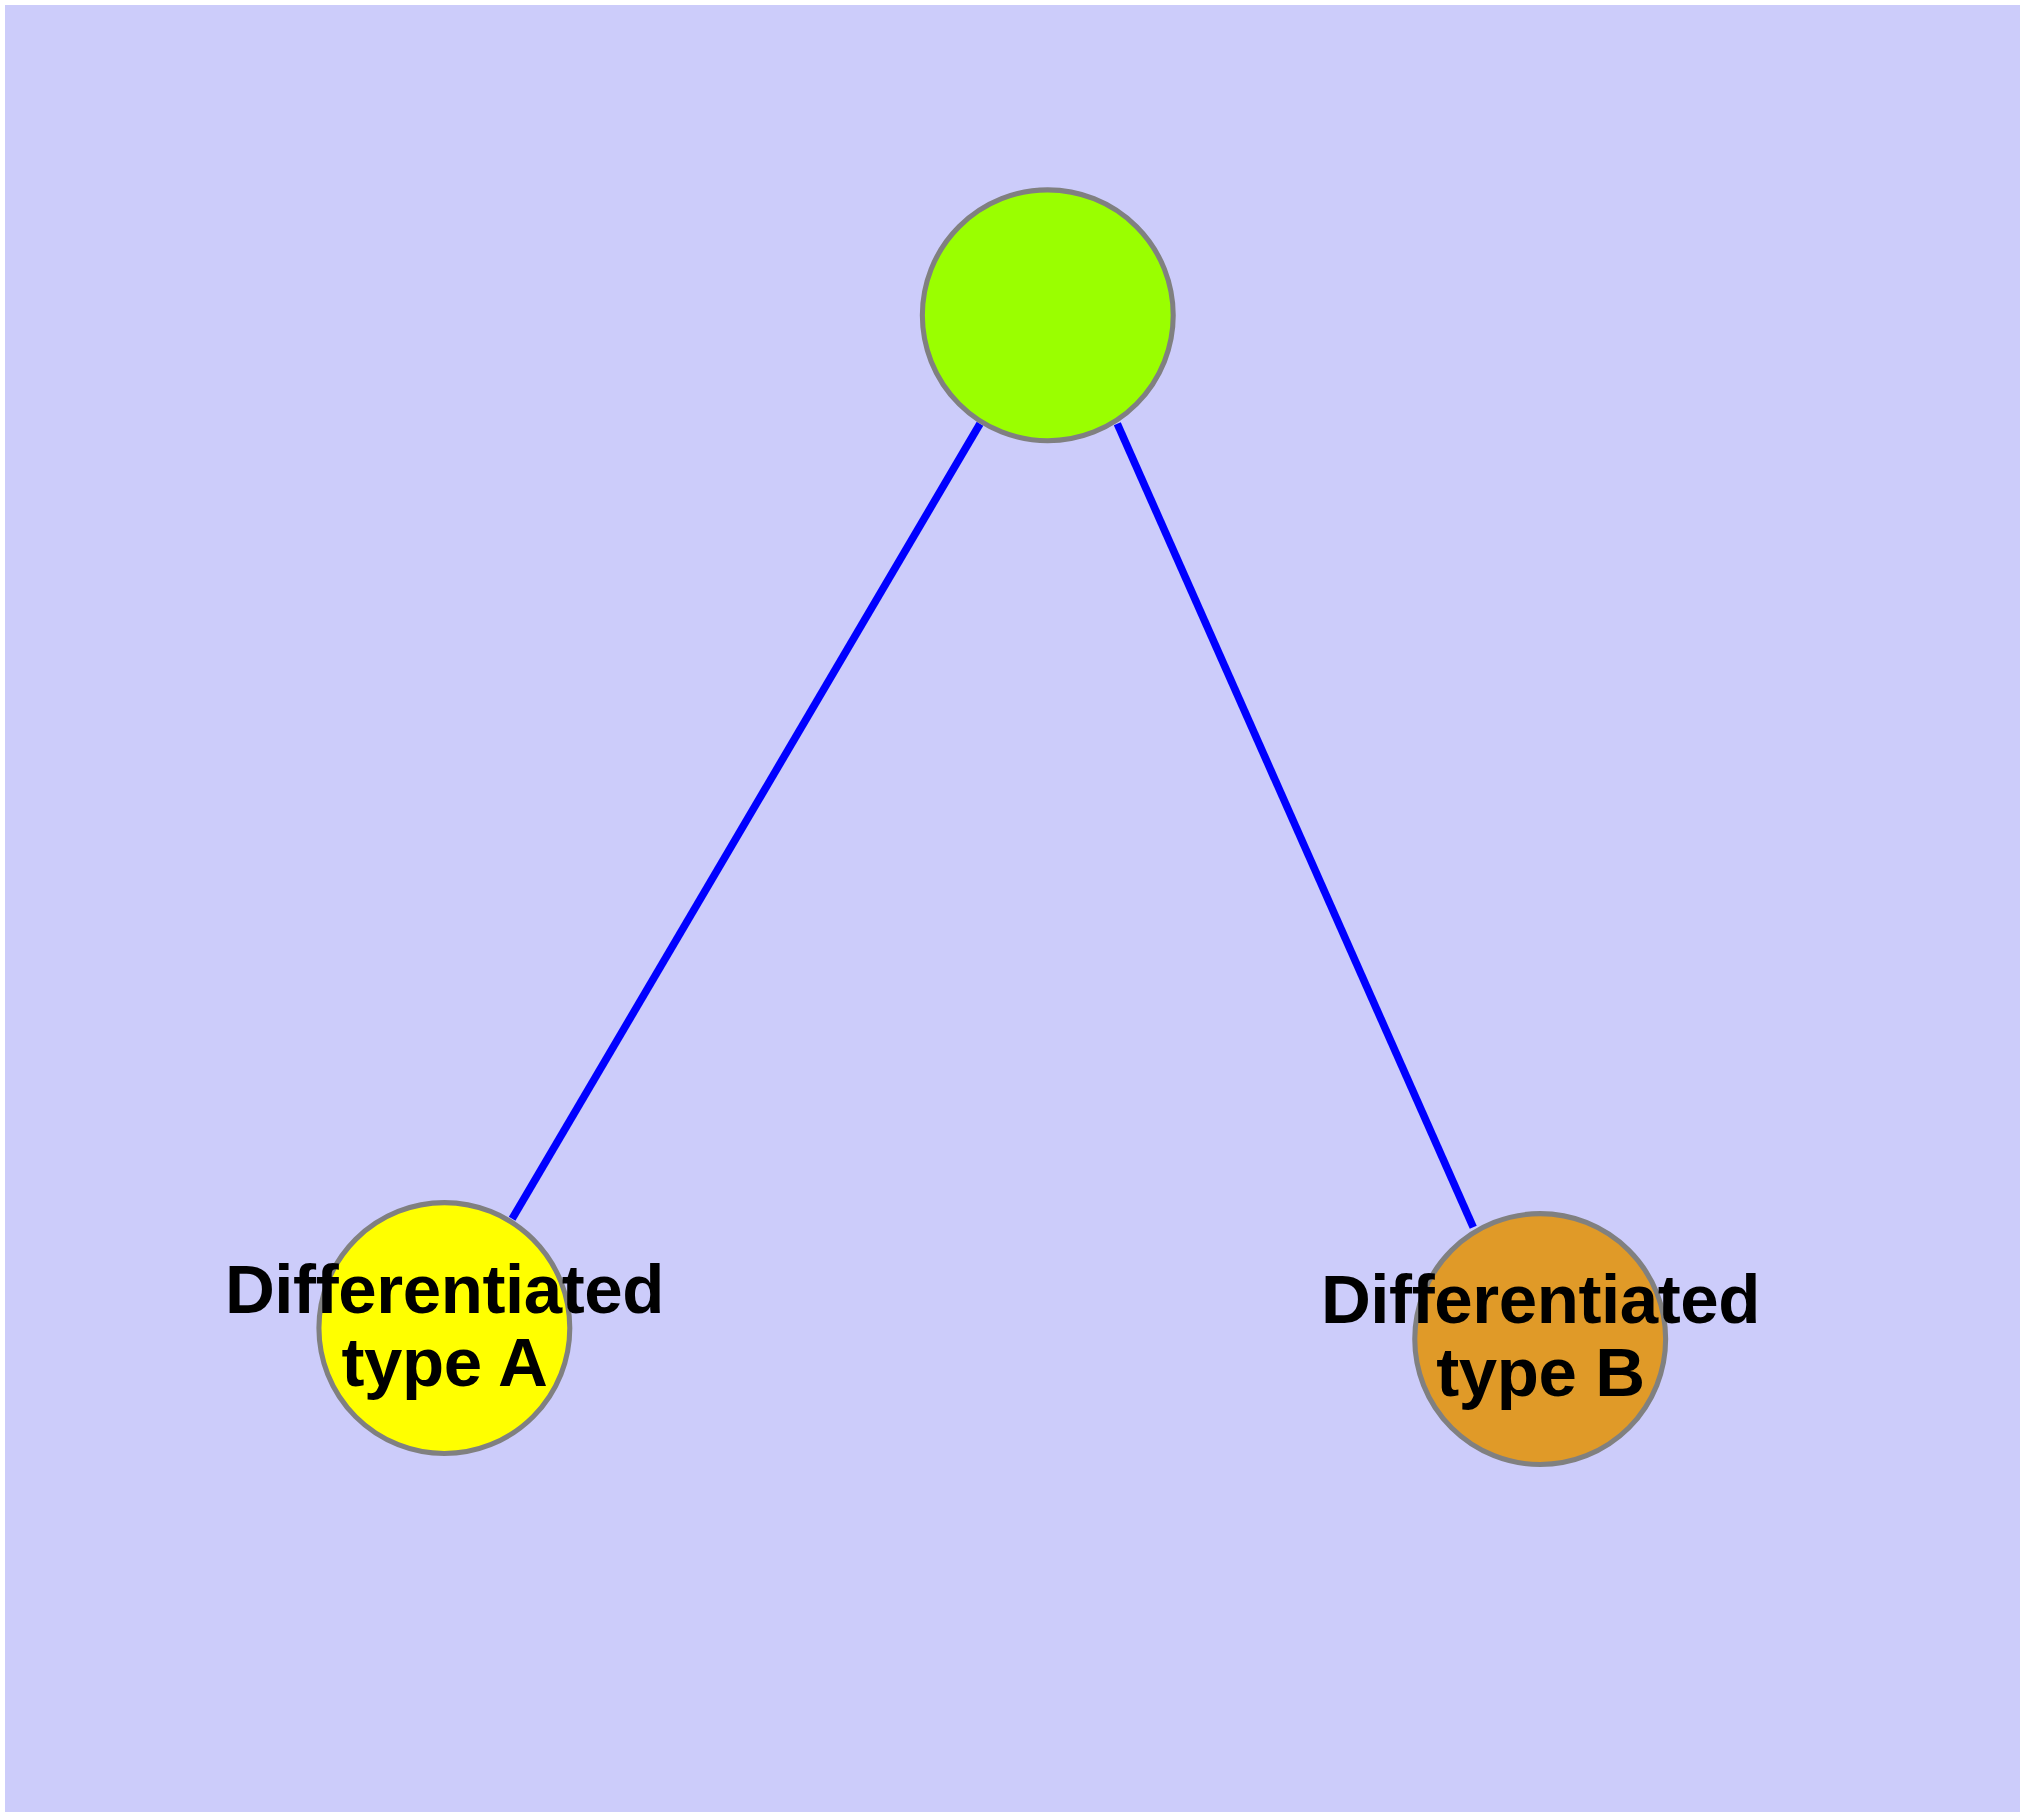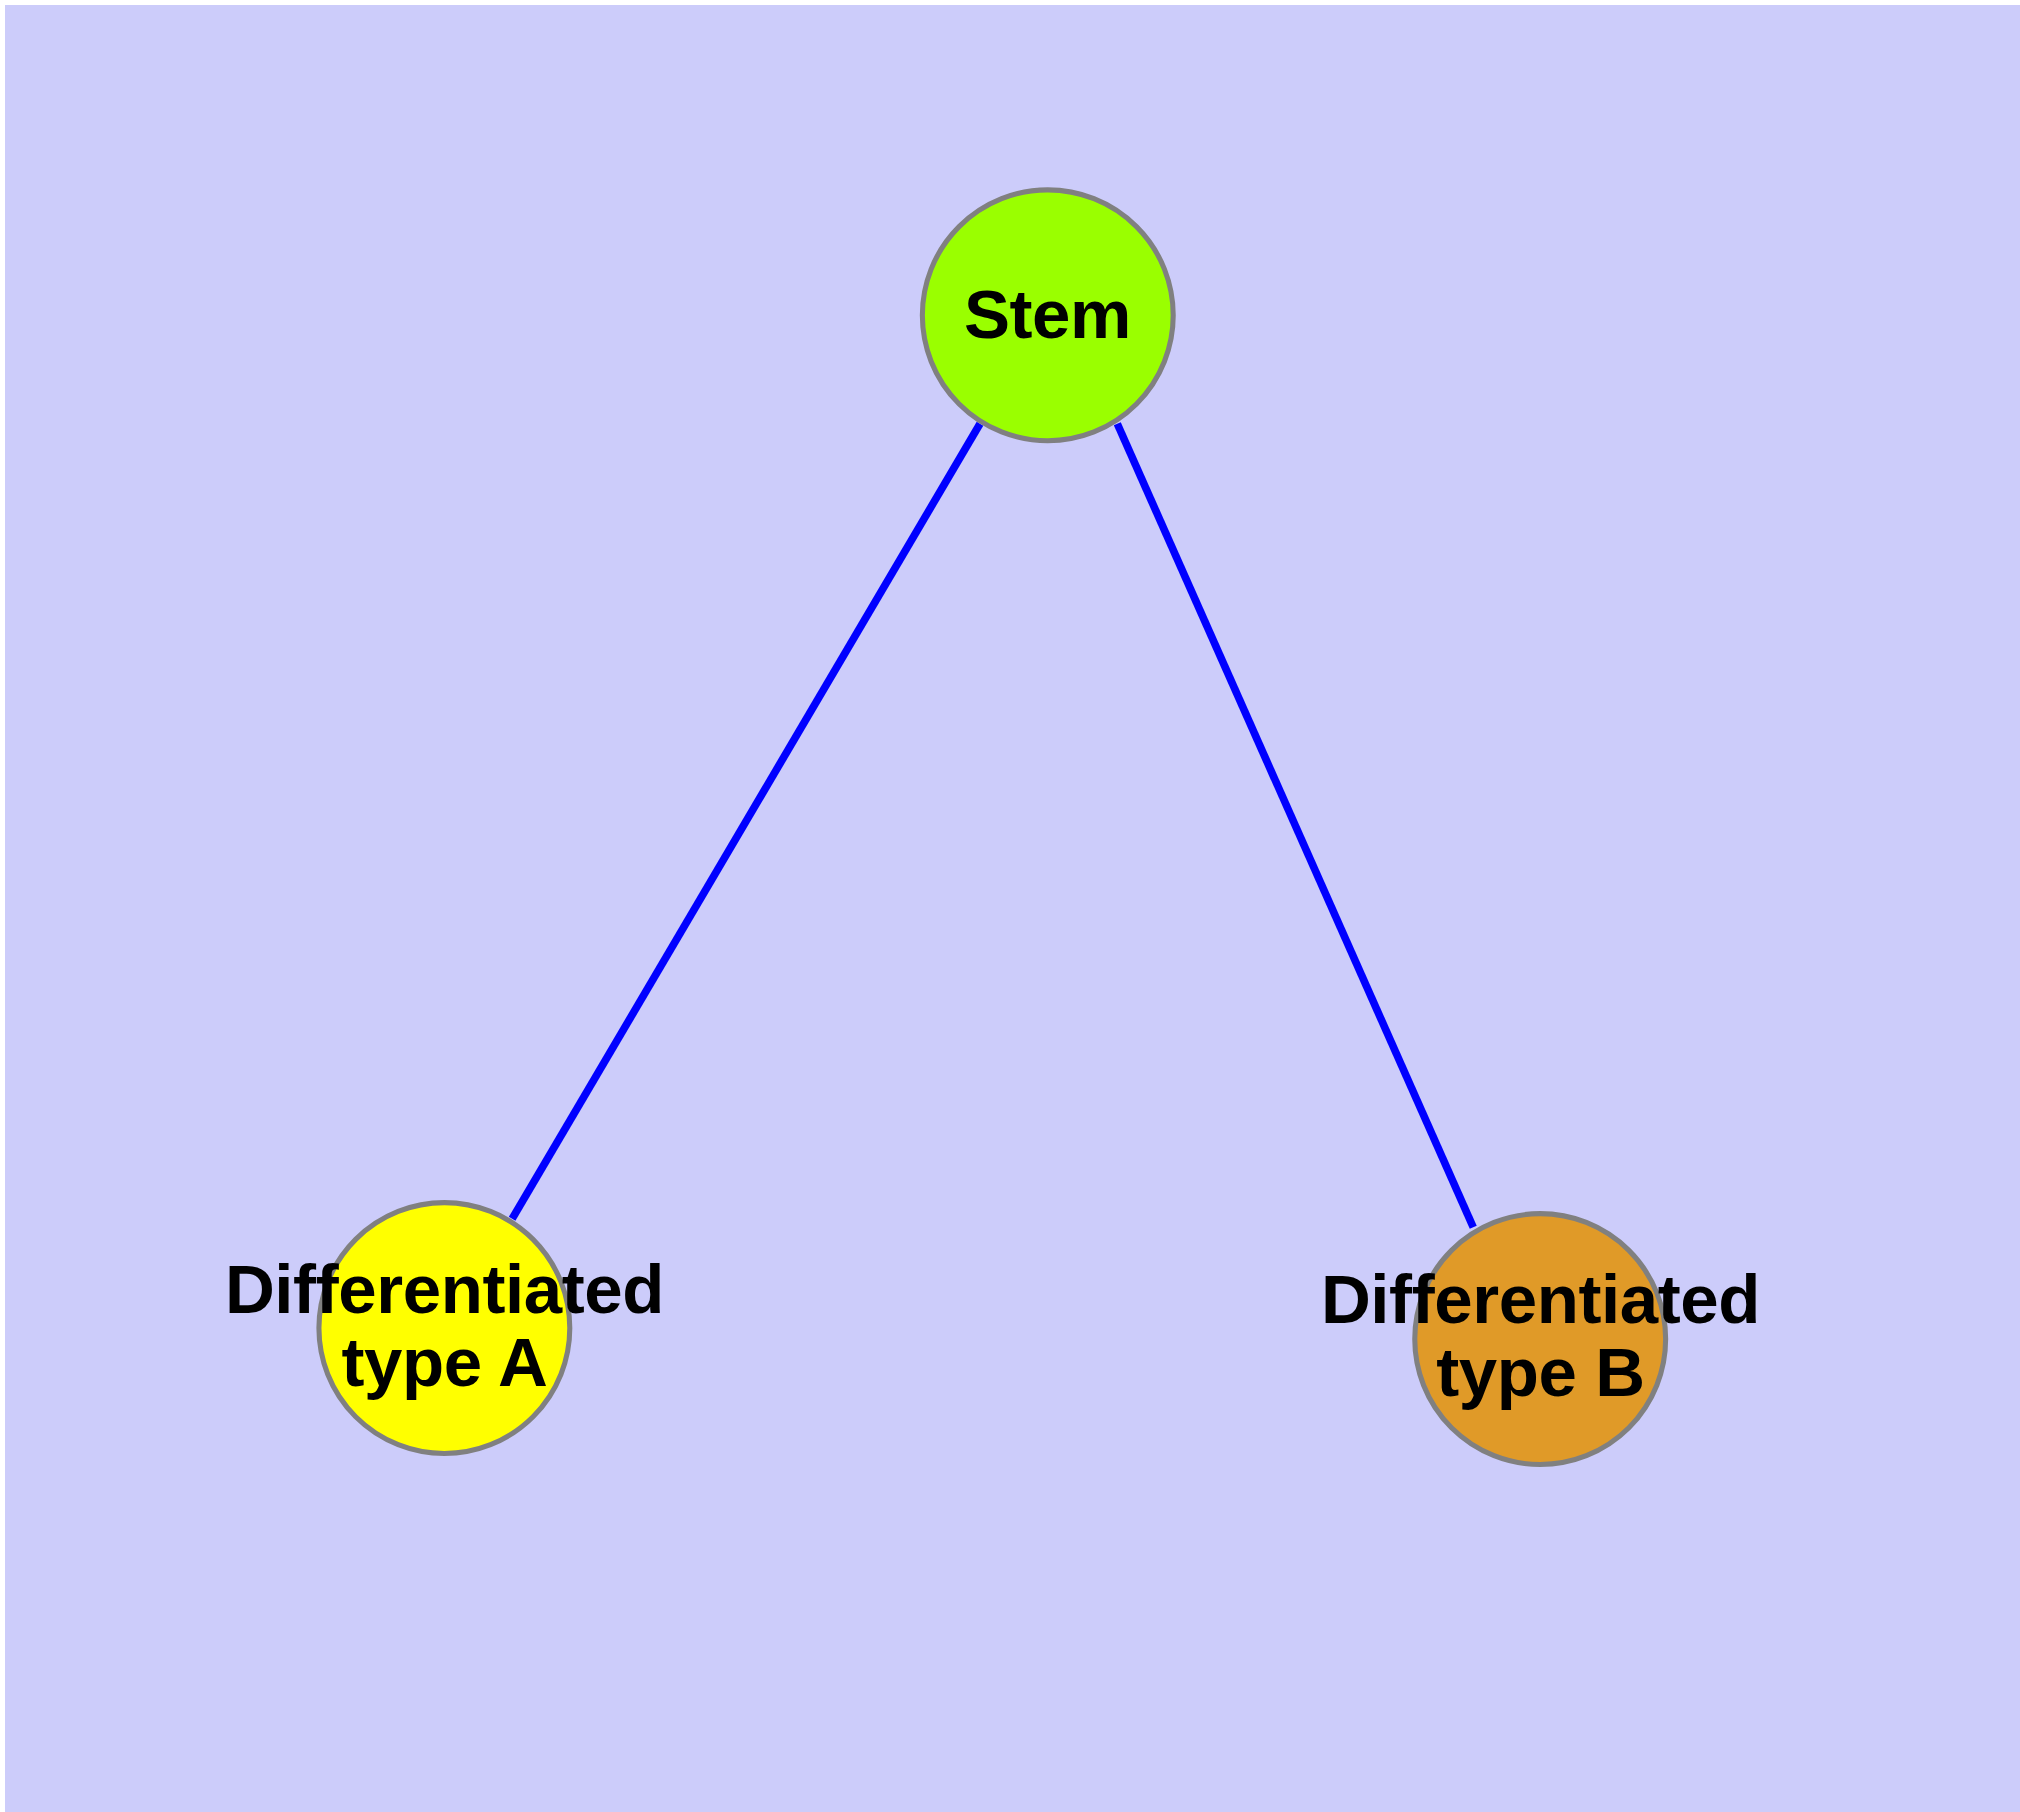--- a/index.html
+++ b/index.html
@@ -78,21 +78,20 @@
       <line x1="1318" y1="500" x2="1738" y2="1448" stroke="#0000ff" stroke-width="9" stroke-linecap="butt"></line>
     </g>
 
     <g>
       <circle cx="1236" cy="372" r="148" fill="#9aff00" stroke="#808080" stroke-width="6"></circle>
       <circle cx="524" cy="1567" r="148" fill="#ffff00" stroke="#808080" stroke-width="6"></circle>
       <circle cx="1817" cy="1580" r="148" fill="#e09a28" stroke="#808080" stroke-width="6"></circle>
     </g>
   </svg>
 
-  <div class="node-label" id="label-stem">Stem</div>
 
   <div class="node-label" id="label-a">Differentiated
 type A</div>
 
   <div class="node-label" id="label-b">Differentiated
 type B</div>
 
 </div>
 
 

